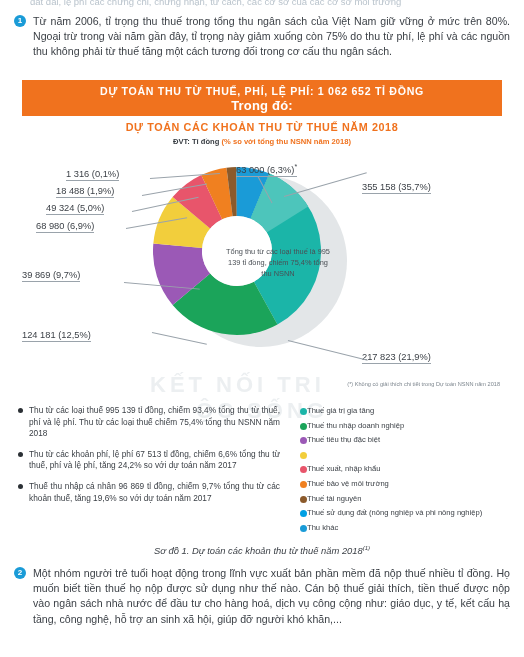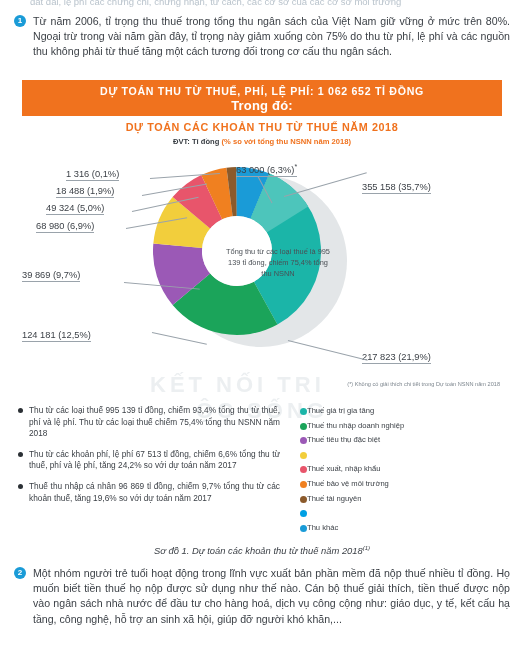--- a/index.html
+++ b/index.html
@@ -277,20 +277,21 @@
       <div class="legend-row">
         <span class="legend-swatch" style="background: rgb(240, 128, 32);"></span>
         <span class="legend-label">Thuế bảo vệ môi trường</span>
       </div>
       <div class="legend-row">
         <span class="legend-swatch" style="background: rgb(139, 90, 43);"></span>
         <span class="legend-label">Thuế tài nguyên</span>
       </div>
       <div class="legend-row">
         <span class="legend-swatch" style="background: rgb(0, 160, 228);"></span>
+        <span class="legend-label">Thuế sử dụng đất (nông nghiệp và phi nông nghiệp)</span>
       </div>
       <div class="legend-row">
         <span class="legend-swatch" style="background: rgb(26, 155, 215);"></span>
         <span class="legend-label">Thu khác</span>
       </div>
     </div>
 
   <div class="caption">
     <span>Sơ đồ 1. Dự toán các khoản thu từ thuế năm 2018</span><sup>(1)</sup>
   </div>

